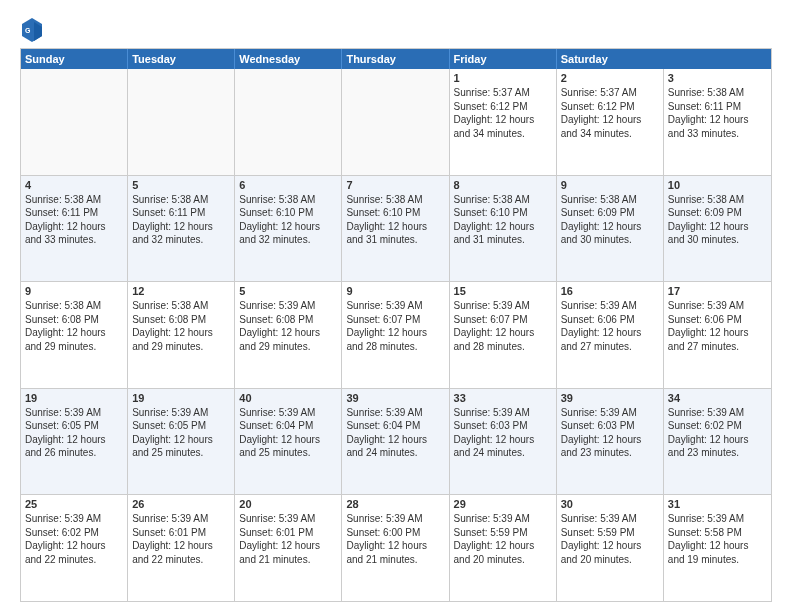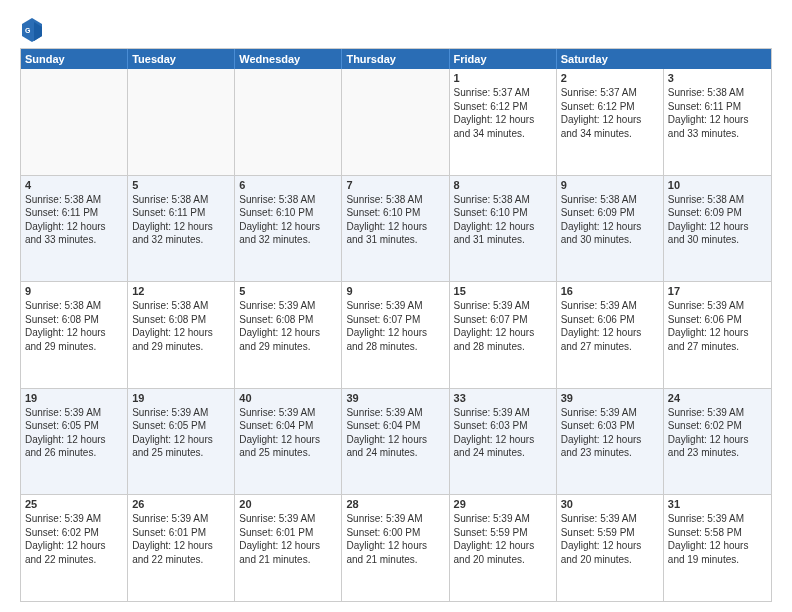--- a/index.html
+++ b/index.html
@@ -247,21 +247,21 @@
           </div>
           <div class="cal-cell shaded">
             <div class="day-num">33</div>
             <div class="day-info">Sunrise: 5:39 AM<br>Sunset: 6:03 PM<br>Daylight: 12 hours<br>and 24 minutes.</div>
           </div>
           <div class="cal-cell shaded">
             <div class="day-num">39</div>
             <div class="day-info">Sunrise: 5:39 AM<br>Sunset: 6:03 PM<br>Daylight: 12 hours<br>and 23 minutes.</div>
           </div>
           <div class="cal-cell shaded">
-            <div class="day-num">24</div>
+            <div class="day-num">34</div>
             <div class="day-info">Sunrise: 5:39 AM<br>Sunset: 6:02 PM<br>Daylight: 12 hours<br>and 23 minutes.</div>
           </div>
         </div>
         <div class="cal-week">
           <div class="cal-cell">
             <div class="day-num">25</div>
             <div class="day-info">Sunrise: 5:39 AM<br>Sunset: 6:02 PM<br>Daylight: 12 hours<br>and 22 minutes.</div>
           </div>
           <div class="cal-cell">
             <div class="day-num">26</div>

